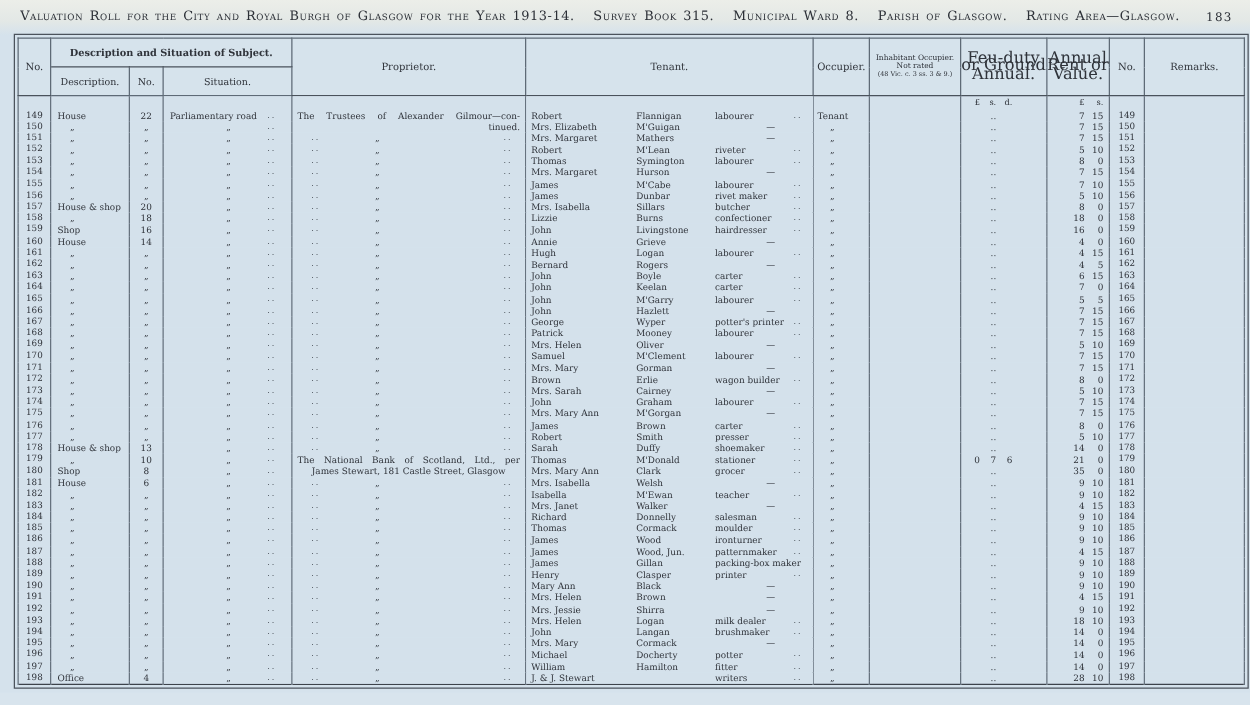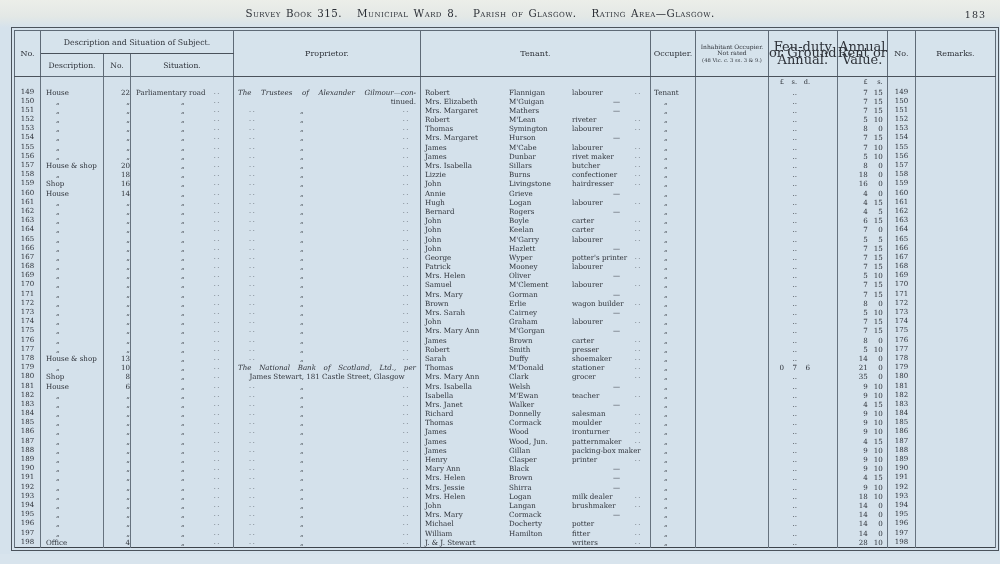--- a/index.html
+++ b/index.html
@@ -13,43 +13,43 @@
        justify-content:center;gap:15px;white-space:nowrap;
        font-variant:small-caps;font-size:10.3px;letter-spacing:.45px;word-spacing:1.5px;color:#2b2f36;}
   .page-number{position:absolute;top:9px;right:14px;font-size:9.5px;letter-spacing:1px;color:#2b2f36;}
 
   table.sheet{position:absolute;top:30px;left:14px;border-collapse:collapse;table-layout:fixed;
        border:1.5px solid #3d434b;outline:1px solid #4b535c;outline-offset:2px;}
   th,td{margin:0;padding:0;overflow:visible;white-space:nowrap;}
   thead th{background:#d6e3ec;border:1px solid #5e6a76;vertical-align:middle;text-align:center;
        font-weight:normal;font-size:8px;color:#2f333a;}
   thead tr.h1 th{border-bottom:1px solid #4a525b;}
-  thead th.group{height:22px;font-size:7.8px;}
+  thead th.group{height:22px;font-size:7.8px;font-weight:bold;}
   tr.h2 th{height:22px;font-size:7.6px;}
   .hl{display:block;line-height:6.6px;font-size:6px;}
   .hl.tiny{font-size:5.2px;}
   .hl.mid{font-size:13px;}
 
   tbody td{background:#d4e1eb;border-left:1px solid #66727e;border-right:1px solid #66727e;
        font-size:7.1px;line-height:9.18px;vertical-align:middle;}
   tbody tr{height:9.18px;}
   tr.money-row{height:11px;}
   tr.money-row td{vertical-align:bottom;font-size:6.6px;}
 
   td.c-no{text-align:center;font-size:7px;}
   td.c-desc{padding-left:5px;}
   td.c-desc.dit{padding-left:15px;}
-  td.c-dno{text-align:right;}
+  td.c-dno{text-align:center;}
   td.c-sit{position:relative;}
   .sit-text{padding-left:5px;}
   .sit-text.dit{padding-left:50px;}
   .sit-dots{position:absolute;right:12px;top:0;}
   td.c-prop{position:relative;}
   .prop-text{display:block;padding:0 4px;}
-  .prop-text.justify{text-align:justify;text-align-last:justify;font-style:italic;}
+  .prop-text.justify{text-align:justify;text-align-last:justify;}
   .prop-text.indent{padding-left:15px;text-align:right;}
   .prop-text.center{text-align:center;}
   .pd1{position:absolute;left:15px;top:0;}
   .pd2{position:absolute;left:66px;top:0;}
   .pd3{position:absolute;right:10px;top:0;}
   td.c-ten{position:relative;}
   .tf{position:absolute;left:4px;top:0;}
   .tl{position:absolute;left:88px;top:0;}
   .to{position:absolute;left:151px;top:0;}
   .to.dash{left:192px;}
@@ -63,20 +63,21 @@
   .dots{letter-spacing:1.6px;font-size:6.4px;color:#3c434b;}
   .ditto{font-size:7.2px;color:#363c44;}
 </style>
 </head>
 <body>
 
 <div class="top-band"></div>
 <div class="bottom-band"></div>
 
 <div class="title-bar">
+  <span>Valuation Roll for the City and Royal Burgh of Glasgow for the Year 1913-14.</span>
   <span>Survey Book 315.</span>
   <span>Municipal Ward 8.</span>
   <span>Parish of Glasgow.</span>
   <span>Rating Area—Glasgow.</span>
 </div>
 <div class="page-number">183</div>
 
 <table class="sheet">
   <colgroup>
     <col style="width:26px">

